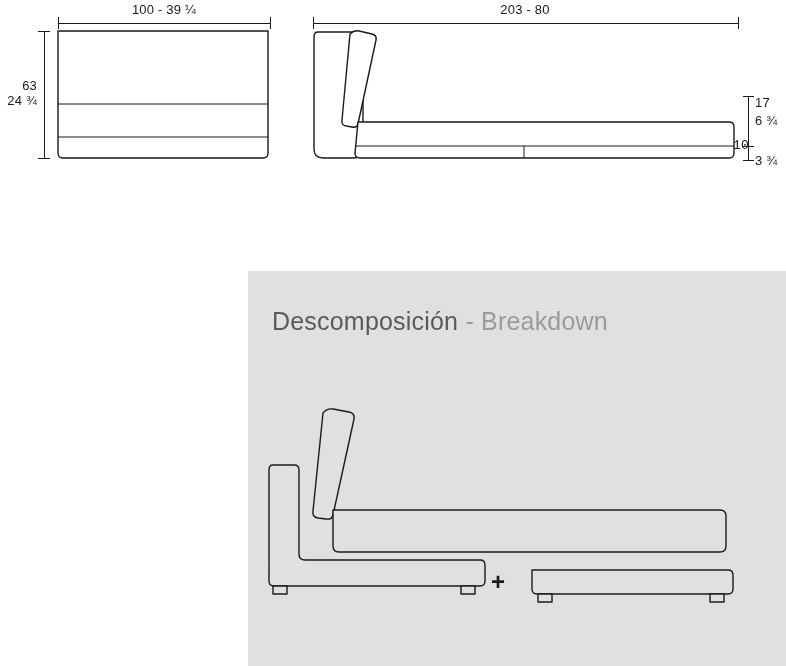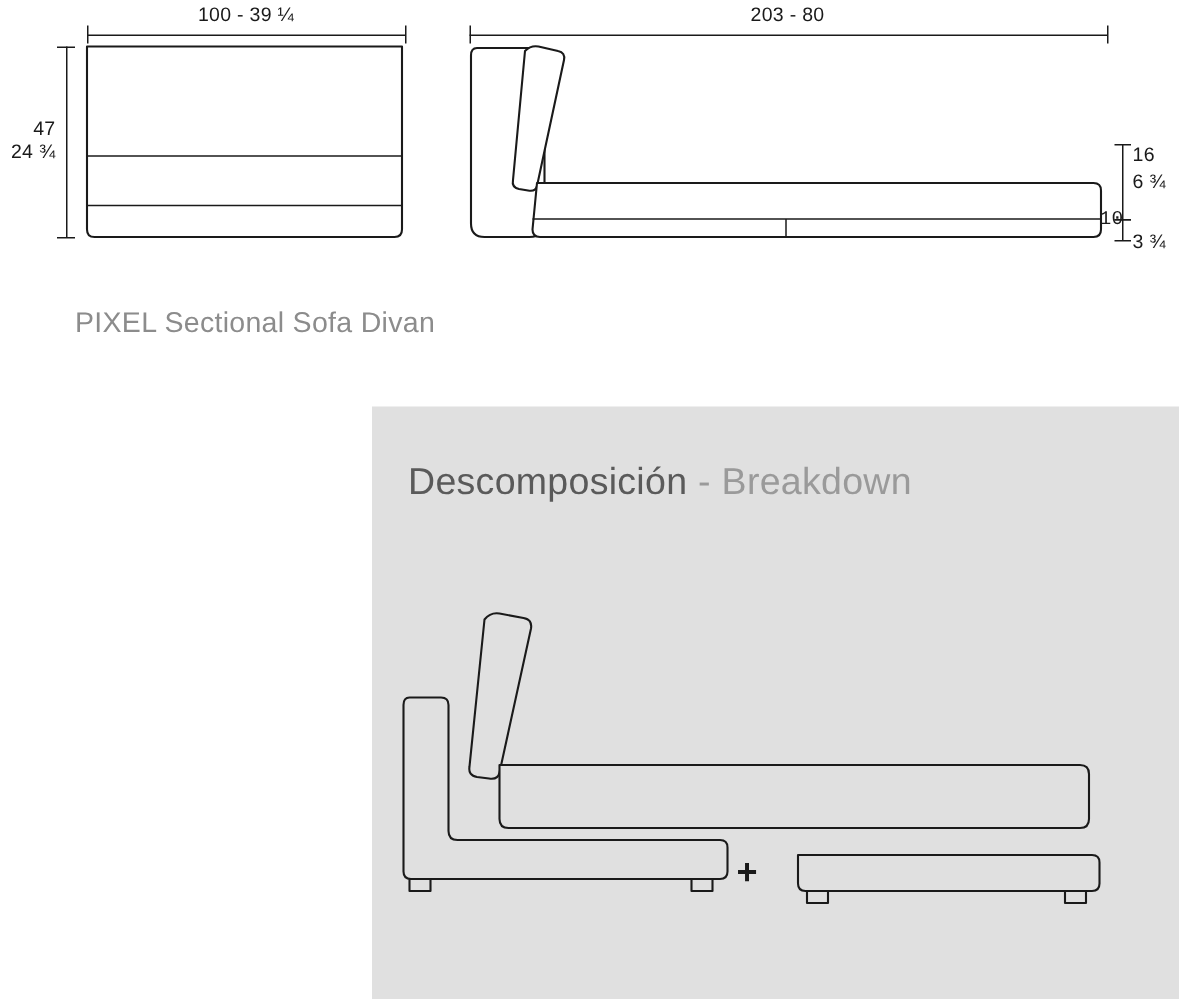--- a/index.html
+++ b/index.html
@@ -103,21 +103,21 @@
 <div class="page">
 
   <div class="line-h" style="left:58px; top:23px; width:212px;"></div>
   <div class="line-v" style="left:58px; top:17px; height:12px;"></div>
   <div class="line-v" style="left:270px; top:17px; height:12px;"></div>
   <div class="dim-label center" style="left:104px; top:3px; width:120px;">100 - 39 ¼</div>
 
   <div class="line-v" style="left:44px; top:31px; height:127px;"></div>
   <div class="line-h" style="left:38px; top:31px; width:12px;"></div>
   <div class="line-h" style="left:38px; top:158px; width:12px;"></div>
-  <div class="dim-label right" style="left:0px; top:79px; width:37px;">47</div>
+  <div class="dim-label right" style="left:0px; top:79px; width:37px;">63</div>
   <div class="dim-label right" style="left:0px; top:94px; width:37px;">24 ¾</div>
 
   <svg class="abs" style="left:55px; top:28px;" width="225" height="140" viewBox="0 0 225 140">
 
     <path class="fillwhite" d="M3 3 L213 3 L213 125 Q213 130 208 130 L8 130 Q3 130 3 125 Z"></path>
 
     <line class="stroke-thin" x1="3" y1="76" x2="213" y2="76"></line>
 
     <line class="stroke-thin" x1="3" y1="109" x2="213" y2="109"></line>
   </svg>
@@ -136,30 +136,29 @@
     <path class="fillwhite" d="M48 94 L419 94 Q424 94 424 99 L424 125 Q424 130 419 130 L50 130 Q45 130 45 125 Z"></path>
 
     <line class="stroke-thin" x1="45" y1="118" x2="424" y2="118"></line>
 
     <line class="stroke-thin" x1="214" y1="118" x2="214" y2="130"></line>
   </svg>
 
   <div class="line-v" style="left:748px; top:96px; height:50px;"></div>
   <div class="line-h" style="left:743px; top:96px; width:11px;"></div>
   <div class="line-h" style="left:743px; top:146px; width:11px;"></div>
-  <div class="dim-label" style="left:755px; top:96px;">16</div>
+  <div class="dim-label" style="left:755px; top:96px;">17</div>
   <div class="dim-label" style="left:755px; top:114px;">6 ¾</div>
 
   <div class="line-v" style="left:748px; top:146px; height:14px;"></div>
   <div class="line-h" style="left:743px; top:146px; width:11px;"></div>
   <div class="line-h" style="left:743px; top:160px; width:11px;"></div>
   <div class="dim-label" style="left:733px; top:139px;font-family:Liberation Mono, monospace;">10</div>
   <div class="dim-label" style="left:755px; top:154px;">3 ¾</div>
 
-  <div class="caption-en">PIXEL Sectional Sofa Divan</div>
 
   <div class="breakdown-panel"></div>
 
   <div class="breakdown-title">
     <span class="es">Descomposición</span>
     <span class="sep">-</span>
     <span class="en">Breakdown</span>
   </div>
 
   <svg class="abs" style="left:265px; top:405px;" width="470" height="195" viewBox="0 0 470 195">

